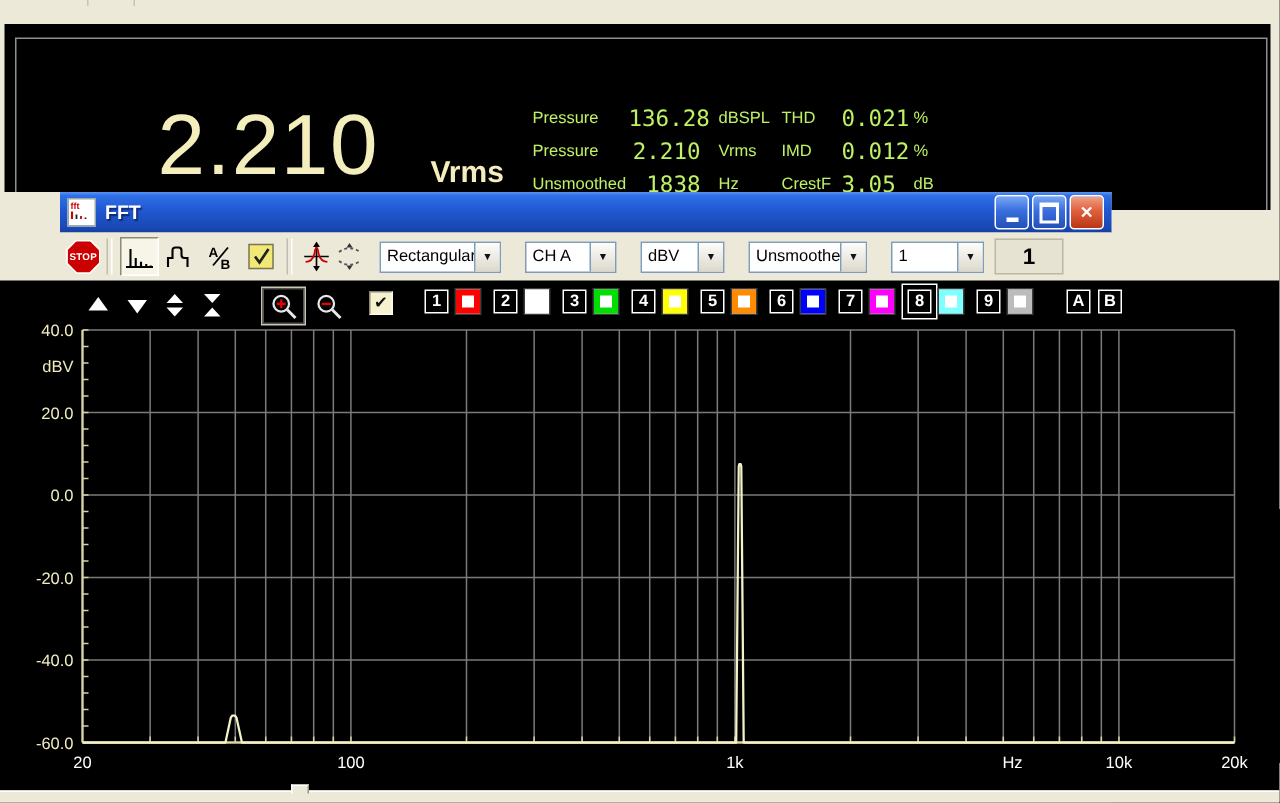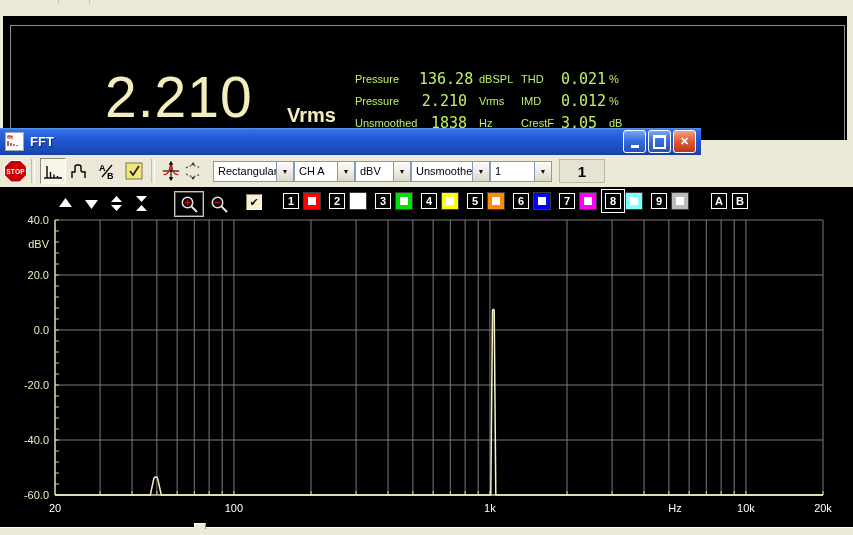--- a/index.html
+++ b/index.html
@@ -18,21 +18,21 @@
              color:#f3eebc;}
   .big-unit{position:absolute;left:284px;top:88px;font-size:20px;font-weight:bold;color:#f3eebc;}
   .readings{position:absolute;top:52px;display:grid;line-height:22px;color:#bef264;}
   .readings-a{left:352px;grid-template-columns:64px 48px 56px;}
   .readings-b{left:518px;grid-template-columns:40px 36px 38px;}
   .r-label{font-size:11px;}
   .r-value{font-family:"DejaVu Sans Mono",monospace;font-size:15px;text-align:right;}
   .r-unit{font-size:11px;padding-left:12px;}
 
   
-  .fft-window{position:absolute;left:0;top:128px;width:701px;height:407px;background:#ece9d8;}
+  .fft-window{position:absolute;left:0;top:128px;width:701px;height:407px;background:#ece9d8;padding-left:40px;}
   .titlebar{position:relative;height:27px;display:flex;align-items:center;padding:0 5px;
     background:linear-gradient(180deg,#5a95f2 0%,#2f6fe6 9%,#2058d2 45%,#1b48b4 88%,#1440a0 100%);}
   .title-icon{width:17px;height:17px;background:#fff;border:1px solid #9aa;position:relative;flex:none;}
   .title-text{color:#fff;font-weight:bold;font-size:13px;margin-left:6px;flex:1;
               text-shadow:1px 1px 1px rgba(0,0,40,.6);}
   .tb-btn{width:21px;height:21px;border-radius:3px;border:1px solid #fff;margin-left:2px;
           display:flex;align-items:center;justify-content:center;color:#fff;
           font-size:11px;font-weight:bold;flex:none;}
   .tb-min,.tb-max{background:linear-gradient(180deg,#77a7f5,#3a6ede 45%,#2450b8);}
   .tb-close{background:linear-gradient(180deg,#f0a088,#e0603c 45%,#ba3514);}
@@ -47,21 +47,21 @@
   .stop-inner{width:21px;height:21px;background:#cc0001;
             clip-path:polygon(30% 0,70% 0,100% 30%,100% 70%,70% 100%,30% 100%,0 70%,0 30%);
             display:flex;align-items:center;justify-content:center;
             color:#fff;font-size:6.5px;font-weight:bold;letter-spacing:.2px;}
   .tsep{width:2px;height:24px;border-left:1px solid #c2beae;border-right:1px solid #fff;margin:0 4px;flex:none;}
   .tool{width:26px;height:26px;display:flex;align-items:center;justify-content:center;
         margin-left:1px;flex:none;box-sizing:border-box;}
   .tool.pressed{background:#f7f4e8;border:1px solid;border-color:#8e8a7a #fff #fff #8e8a7a;}
   .tool.narrow{width:21px;}
   .combo{height:21px;border:1px solid #7f9db9;background:#fff;display:flex;align-items:center;
-         font-size:11px;margin-left:0;box-sizing:border-box;flex:none;}
+         font-size:11px;margin-left:16px;box-sizing:border-box;flex:none;}
   .combo .val{padding:0 4px;flex:1;white-space:nowrap;overflow:hidden;color:#000;}
   .combo .arrow{width:16px;height:100%;border-left:1px solid #7f9db9;flex:none;
          background:linear-gradient(180deg,#fdfdfb,#dcd8ca);display:flex;align-items:center;
          justify-content:center;font-size:7px;color:#111;}
   .counter{width:44px;height:22px;margin-left:7px;background:#e7e3d3;border:1px solid #bcb8a6;
            display:flex;align-items:center;justify-content:center;
            font-size:15px;font-weight:bold;color:#000;flex:none;}
 
   
   .plot-panel{position:absolute;left:0;top:59px;width:853px;height:340px;background:#000;}

